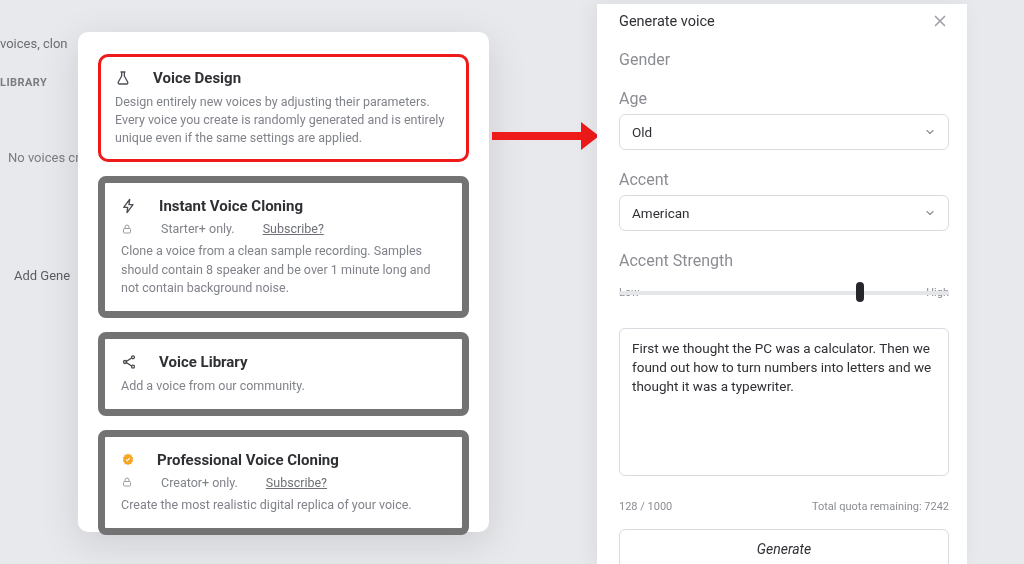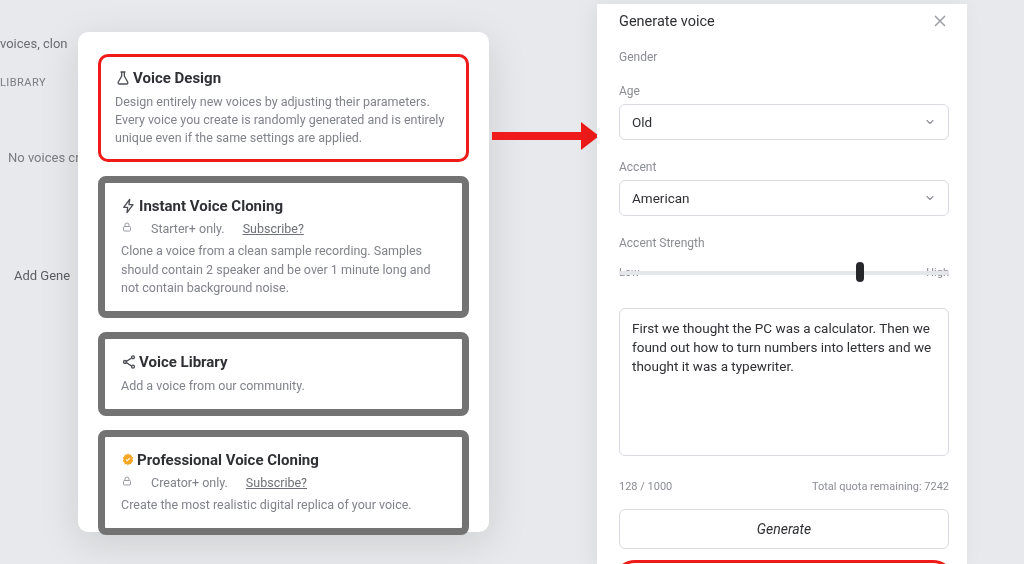--- a/index.html
+++ b/index.html
@@ -1,64 +1,64 @@
 <!DOCTYPE html>
 <html><head>
 <meta charset="utf-8">
 <style>
   * { box-sizing: border-box; margin: 0; padding: 0; font-family: -apple-system, BlinkMacSystemFont, "Segoe UI", Roboto, Helvetica, Arial, sans-serif; }
   html, body { width: 1024px; height: 564px; overflow: hidden; }
   body { background: #e8e9ec; position: relative; color: #2f3034; }
 
   .bg-text-1 { position: absolute; left: 0; top: 36px; font-size: 13px; color: #6b6d73; text-align: right; }
-  .bg-text-2 { position: absolute; left: 0; top: 76px; font-size: 11px; font-weight: 400; color: #7a7c82; letter-spacing: .04em; }
+  .bg-text-2 { position: absolute; left: 0; top: 76px; font-size: 11px; font-weight: 700; color: #7a7c82; letter-spacing: .04em; }
   .bg-text-3 { position: absolute; left: 8px; top: 150px; font-size: 13px; color: #7a7c82; }
   .bg-text-4 { position: absolute; left: 14px; top: 268px; font-size: 13px; color: #5b5d62; }
 
   .left-modal {
     position: absolute; left: 78px; top: 32px; width: 411px; height: 500px;
     background: #fff; border-radius: 10px; box-shadow: 0 10px 40px rgba(0,0,0,.12);
     padding: 22px 20px 18px 20px;
   }
   .left-modal .title-row { display: flex; align-items: center; justify-content: space-between; margin-bottom: 18px; }
   .left-modal .title { font-size: 17px; color: #2f3034; }
   .close-x { width: 18px; height: 18px; color: #9ea1a8; cursor: pointer; }
   .close-x svg { width: 100%; height: 100%; display: block; }
 
   .option-card {
     border: 7px solid #737373; border-radius: 8px; padding: 14px 16px 14px 16px; margin-bottom: 14px;
     background: #fff;
   }
   .option-card.highlight { border: 3px solid #ef1a1a; border-radius: 10px; padding: 12px 14px 12px 14px; }
-  .option-head { display: flex; align-items: center; gap: 2px; margin-bottom: 6px; }
+  .option-head { display: flex; align-items: center; gap: 22px; margin-bottom: 6px; }
   .option-head .ic { width: 16px; height: 16px; color: #4b4d53; flex: 0 0 16px; }
   .option-head .ic svg { width: 100%; height: 100%; display: block; }
   .option-title { font-size: 15px; font-weight: 700; color: #2f3034; }
   .badge-ic { width: 14px; height: 14px; display: inline-block; }
   .badge-ic svg { width: 100%; height: 100%; display: block; }
   .option-desc { font-size: 12.5px; color: #81838a; line-height: 1.45; margin-top: 4px; }
-  .option-sub { display: flex; gap: 18px; margin: 4px 0 6px 0; font-size: 12.5px; color: #81838a; }
+  .option-sub { display: flex; align-items: center; gap: 28px; margin: 4px 0 6px 0; font-size: 12.5px; color: #81838a; }
   .option-sub .lock-ic { width: 12px; height: 12px; color: #9b9da3; }
   .option-sub .lock-ic svg { width: 100%; height: 100%; display: block; }
   .sub-link { text-decoration: underline; color: #6e7077; cursor: pointer; }
 
   .arrow {
     position: absolute; left: 492px; top: 128px; width: 105px; height: 16px;
   }
   .arrow .shaft { position: absolute; left: 0; top: 4px; width: 92px; height: 8px; background: #ef1a1a; }
   .arrow .head { position: absolute; right: -2px; top: -6px; width: 0; height: 0; border-left: 18px solid #ef1a1a; border-top: 14px solid transparent; border-bottom: 14px solid transparent; }
 
   .right-panel {
     position: absolute; left: 597px; top: 4px; width: 370px; height: 564px; background: #fff;
     box-shadow: -4px 0 20px rgba(0,0,0,.06);
     padding: 8px 18px 0 22px;
   }
   .right-panel .hdr { display: flex; align-items: center; justify-content: space-between; margin-bottom: 12px; }
   .right-panel .hdr-title { font-size: 14.5px; color: #2f3034; }
-  .field-label { font-size: 12px; color: #8b8d93; margin-bottom: 6px; margin-top: 20px; }
+  .field-label { font-size: 16px; color: #8b8d93; margin-bottom: 6px; margin-top: 20px; }
   .select {
     width: 100%; height: 36px; border: 1px solid #d9dbe0; border-radius: 6px;
     background: #fff; display: flex; align-items: center; justify-content: space-between;
     padding: 0 12px; font-size: 13.5px; color: #2f3034; cursor: pointer;
   }
   .chev { width: 12px; height: 12px; color: #8c8e95; }
   .chev svg { width: 100%; height: 100%; display: block; }
   .slider-wrap { position: relative; height: 32px; margin-top: 4px; }
   .slider-track { position: absolute; left: 0; right: 0; top: 5px; height: 4px; background: #e5e6ea; border-radius: 2px; }
   .slider-thumb { position: absolute; top: -4px; width: 8px; height: 20px; background: #26272b; border-radius: 4px; transform: translateX(-50%); cursor: pointer; }
@@ -116,21 +116,21 @@
     <div class="option-sub">
       <span class="lock-ic">
         <svg viewBox="0 0 24 24" fill="none" stroke="currentColor" stroke-width="2" stroke-linecap="round" stroke-linejoin="round">
             <rect x="5" y="11" width="14" height="9" rx="2"></rect>
             <path d="M8 11V8a4 4 0 0 1 8 0v3"></path>
           </svg>
       </span>
       <span>Starter+ only.</span>
       <span class="sub-link">Subscribe?</span>
     </div>
-    <div class="option-desc">Clone a voice from a clean sample recording. Samples should contain 2 speaker and be over 1 minute long and not contain background noise.</div>
+    <div class="option-desc">Clone a voice from a clean sample recording. Samples should contain 8 speaker and be over 1 minute long and not contain background noise.</div>
   </div>
 
   <div class="option-card">
     <div class="option-head">
       <span class="ic">
         <svg viewBox="0 0 24 24" fill="none" stroke="currentColor" stroke-width="2" stroke-linecap="round" stroke-linejoin="round">
             <circle cx="18" cy="5" r="2.2"></circle>
             <circle cx="6" cy="12" r="2.2"></circle>
             <circle cx="18" cy="19" r="2.2"></circle>
             <path d="M8 11l8-5M8 13l8 5"></path>

